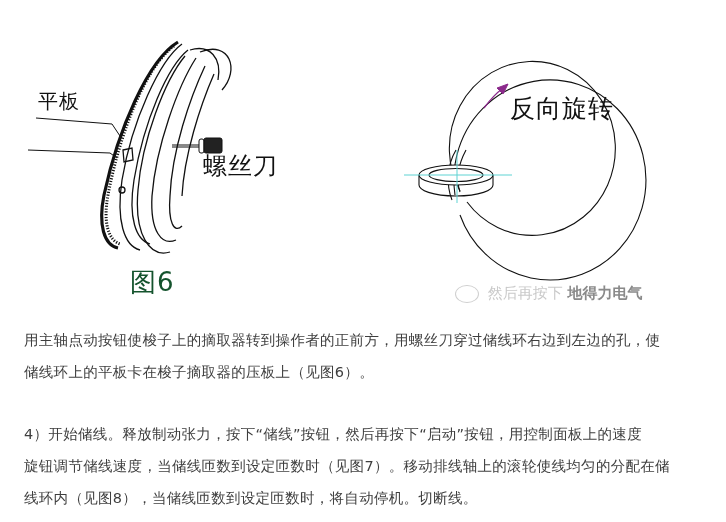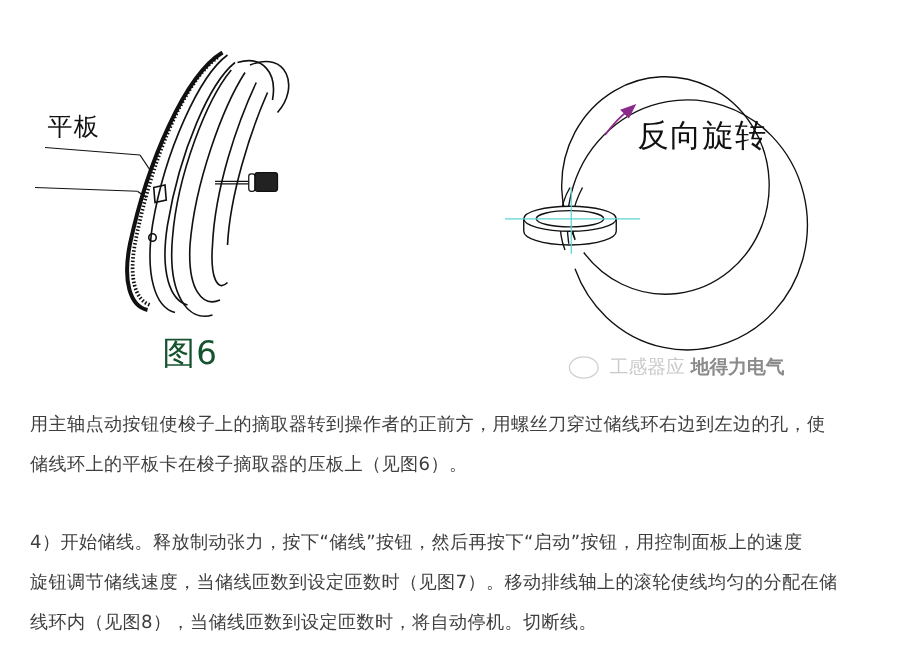--- a/index.html
+++ b/index.html
@@ -73,27 +73,28 @@
       <line x1="404" y1="175" x2="512" y2="175"></line>
       <line x1="457" y1="150" x2="457" y2="203"></line>
     </g>
     <g stroke="#8b2a8b" fill="#8b2a8b">
       <path d="M 484 108 C 490 100 495 94 502 89" stroke-width="1.3" fill="none"></path>
       <polygon points="508,84 497,88 503,94"></polygon>
     </g>
   </svg>
 
   <div class="label lbl-pingban">平板</div>
+  <div class="label lbl-luosidao">螺丝刀</div>
   <div class="label lbl-fig6">图6</div>
 
   <div class="label lbl-fanxiang">反向旋转</div>
 
   <div class="watermark">
     <span class="wm-icon"></span>
-    <span>工感器应</span>
+    <span>然后再按下</span>
     <span class="wm-strong">地得力电气</span>
   </div>
 </div>
 
 <div class="text-block para1 para">
   <p>用主轴点动按钮使梭子上的摘取器转到操作者的正前方，用螺丝刀穿过储线环右边到左边的孔，使</p>
   <p>储线环上的平板卡在梭子摘取器的压板上（见图6）。</p>
 </div>
 
 <div class="text-block para2 para">

